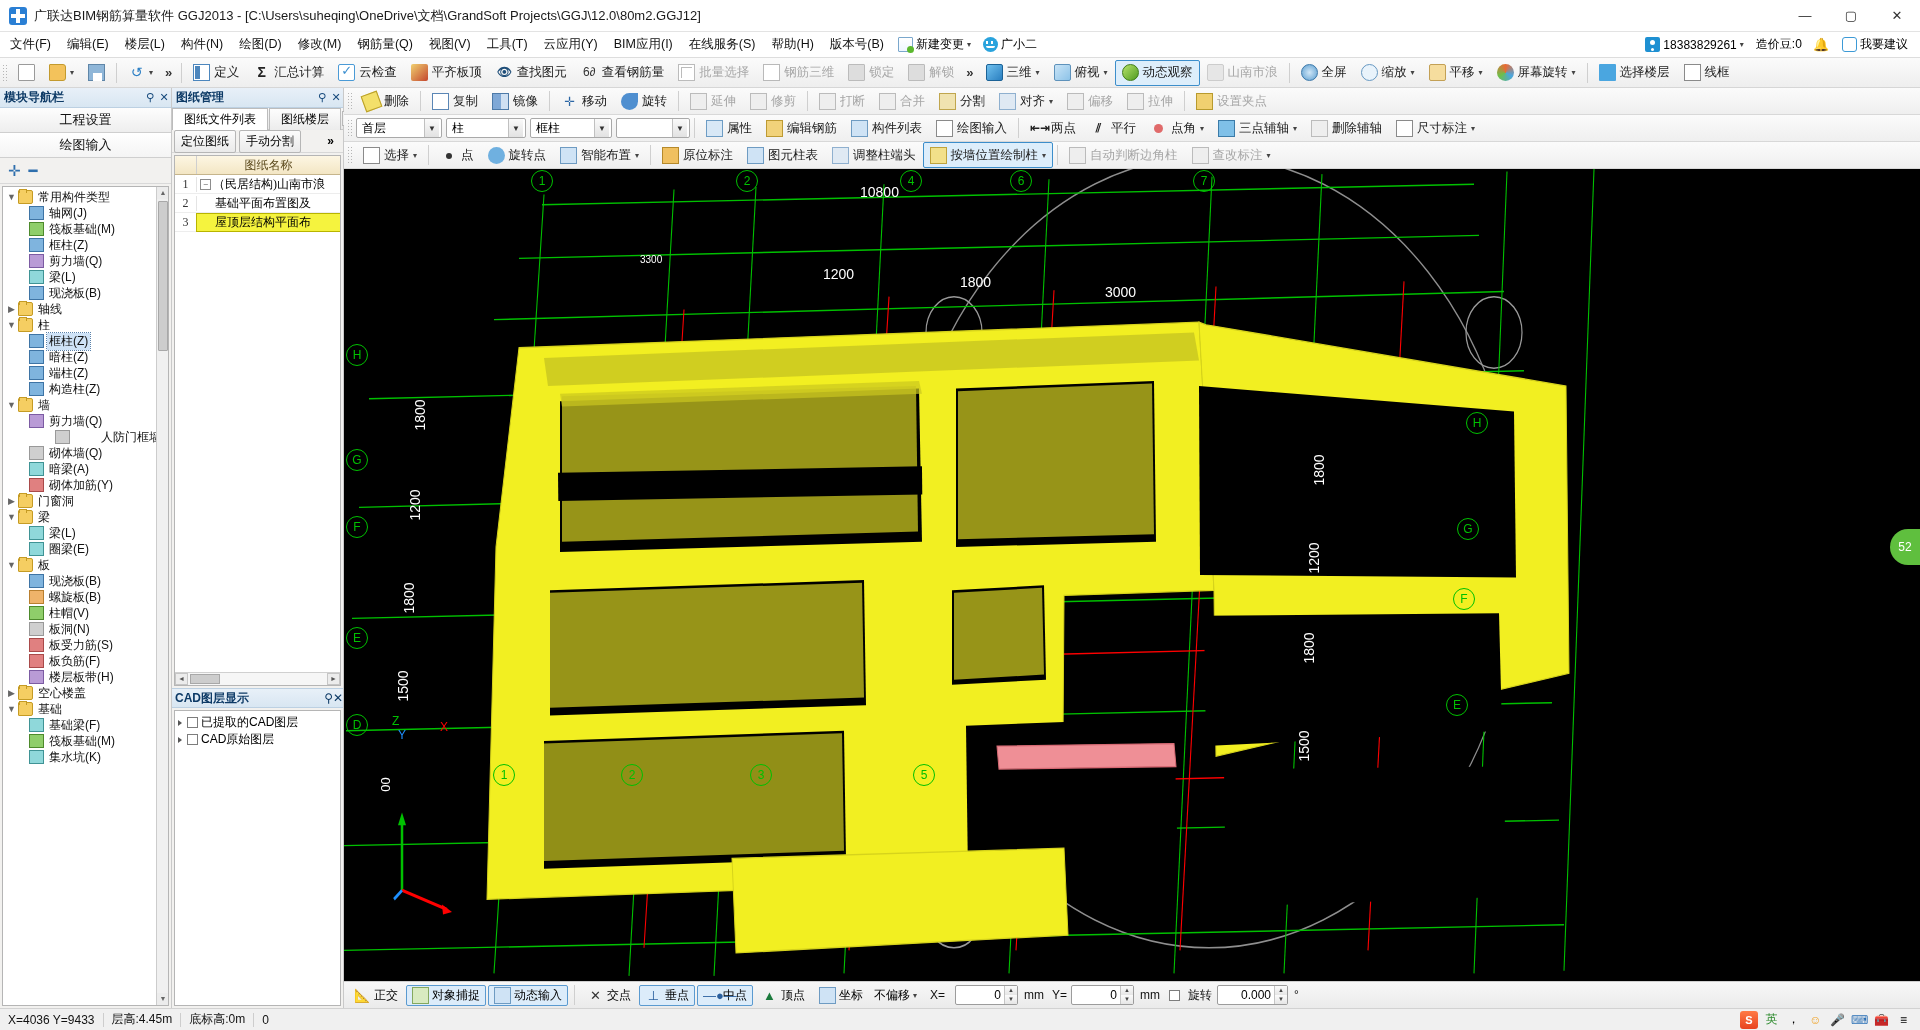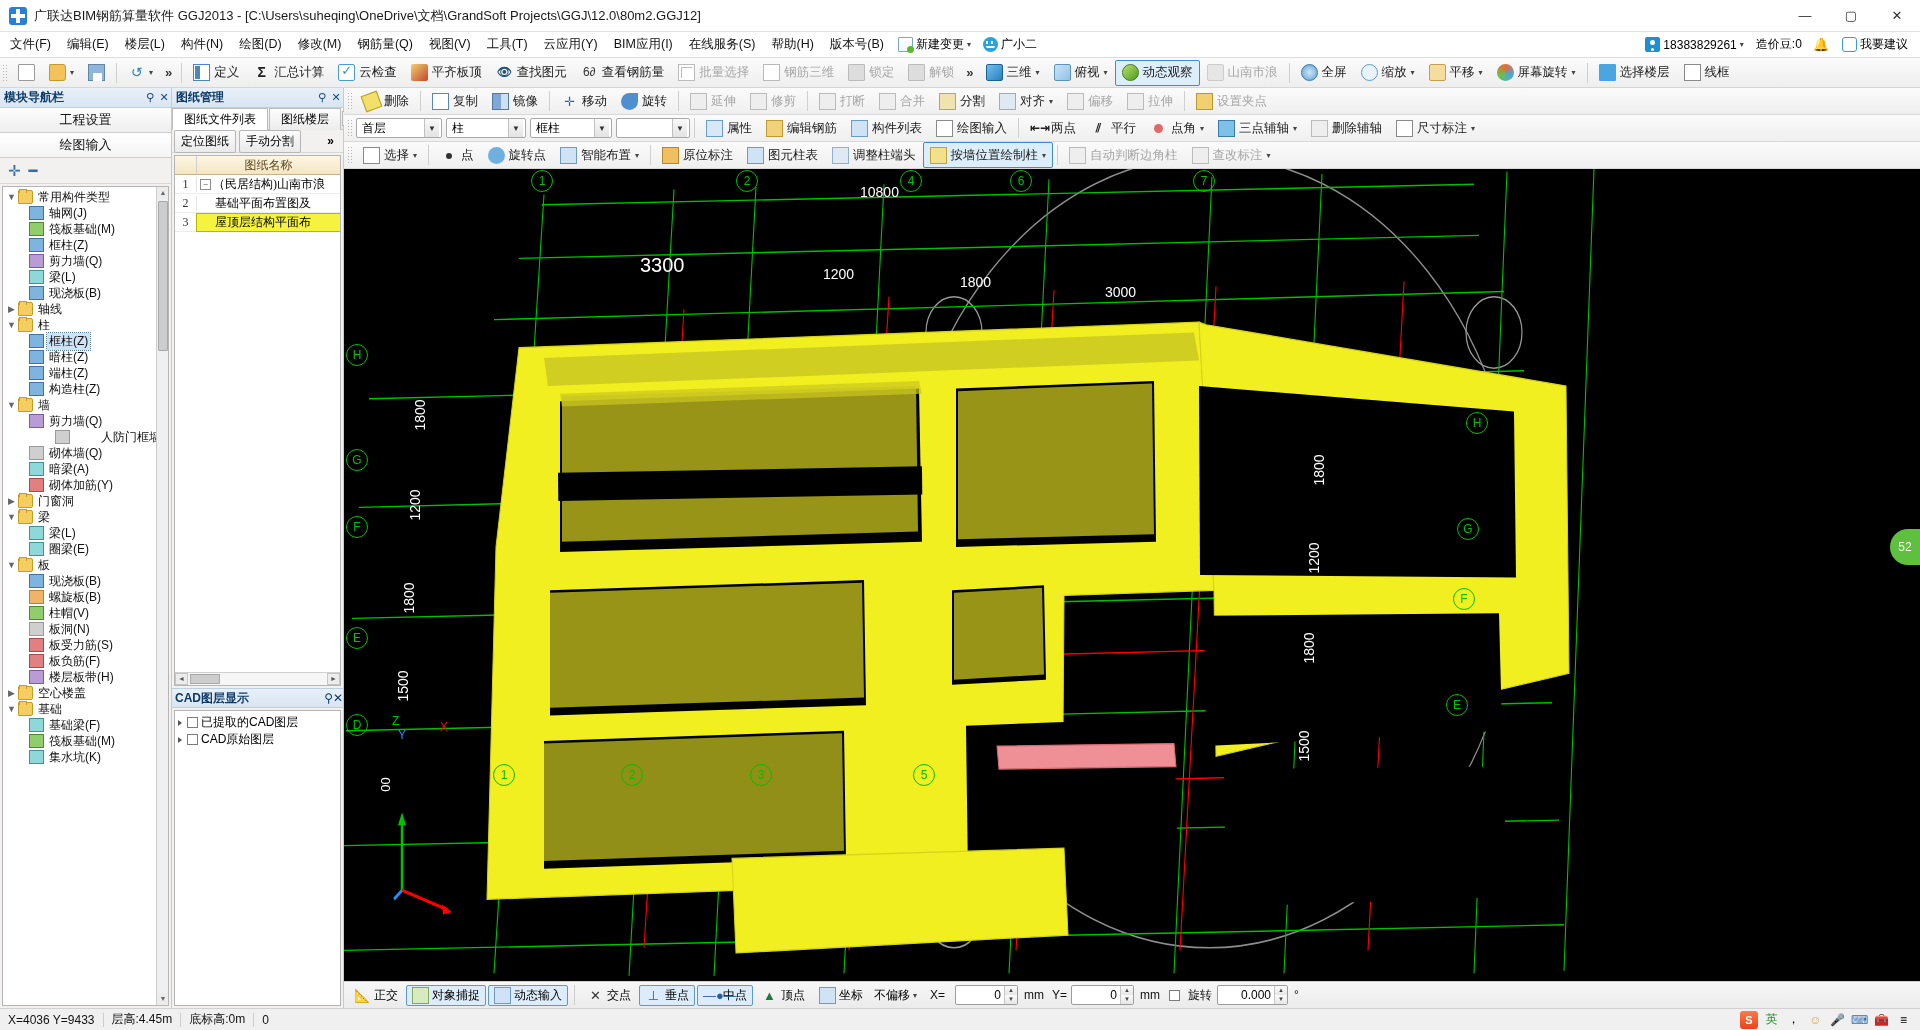--- a/index.html
+++ b/index.html
@@ -973,21 +973,21 @@
             <line x1="58" y1="565" x2="58" y2="510" stroke="#00c000" stroke-width="2.5"></line>
             <polygon points="58,504 54,514 62,514" fill="#00c000"></polygon>
             <line x1="58" y1="565" x2="103" y2="580" stroke="#ff0000" stroke-width="2.5"></line>
             <polygon points="108,582 98,576 99,584" fill="#ff0000"></polygon>
             <line x1="58" y1="565" x2="50" y2="572" stroke="#1e90ff" stroke-width="2.5"></line>
           </g>
         </svg>
 
         <div id="canvas-text-host" style="position:absolute;inset:0;pointer-events:none">
             <div style="position: absolute; left: 516px; top: 15px; color: rgb(255, 255, 255); font-size: 14px; white-space: nowrap;">10800</div>
-            <div style="position: absolute; left: 296px; top: 85px; color: rgb(255, 255, 255); font-size: 20px; white-space: nowrap;">3300</div>
+            <div style="position: absolute; left: 296px; top: 85px; color: rgb(255, 255, 255); font-size: 10px; white-space: nowrap;">3300</div>
             <div style="position: absolute; left: 479px; top: 97px; color: rgb(255, 255, 255); font-size: 14px; white-space: nowrap;">1200</div>
             <div style="position: absolute; left: 616px; top: 105px; color: rgb(255, 255, 255); font-size: 14px; white-space: nowrap;">1800</div>
             <div style="position: absolute; left: 761px; top: 115px; color: rgb(255, 255, 255); font-size: 14px; white-space: nowrap;">3000</div>
             <div style="position: absolute; left: 60px; top: 238px; color: rgb(255, 255, 255); font-size: 14px; white-space: nowrap; transform: rotate(-90deg);">1800</div>
             <div style="position: absolute; left: 55px; top: 328px; color: rgb(255, 255, 255); font-size: 14px; white-space: nowrap; transform: rotate(-90deg);">1200</div>
             <div style="position: absolute; left: 49px; top: 421px; color: rgb(255, 255, 255); font-size: 14px; white-space: nowrap; transform: rotate(-90deg);">1800</div>
             <div style="position: absolute; left: 43px; top: 509px; color: rgb(255, 255, 255); font-size: 14px; white-space: nowrap; transform: rotate(-90deg);">1500</div>
             <div style="position: absolute; left: 959px; top: 293px; color: rgb(255, 255, 255); font-size: 14px; white-space: nowrap; transform: rotate(-90deg);">1800</div>
             <div style="position: absolute; left: 954px; top: 381px; color: rgb(255, 255, 255); font-size: 14px; white-space: nowrap; transform: rotate(-90deg);">1200</div>
             <div style="position: absolute; left: 949px; top: 471px; color: rgb(255, 255, 255); font-size: 14px; white-space: nowrap; transform: rotate(-90deg);">1800</div>

